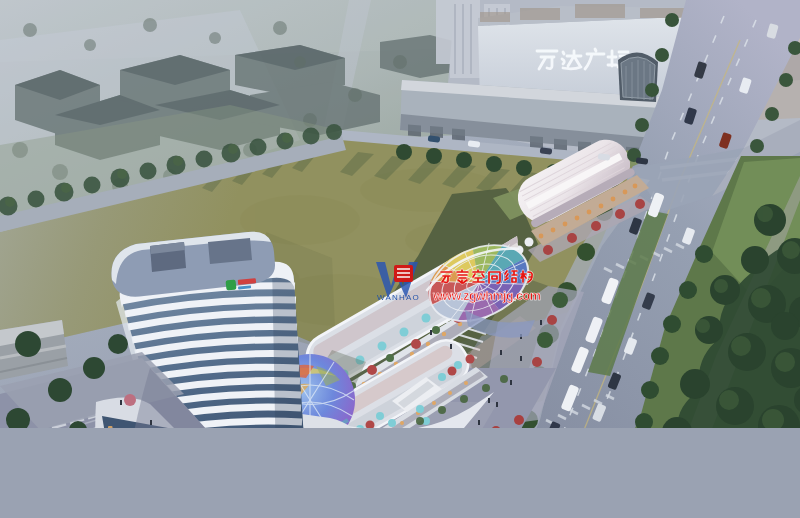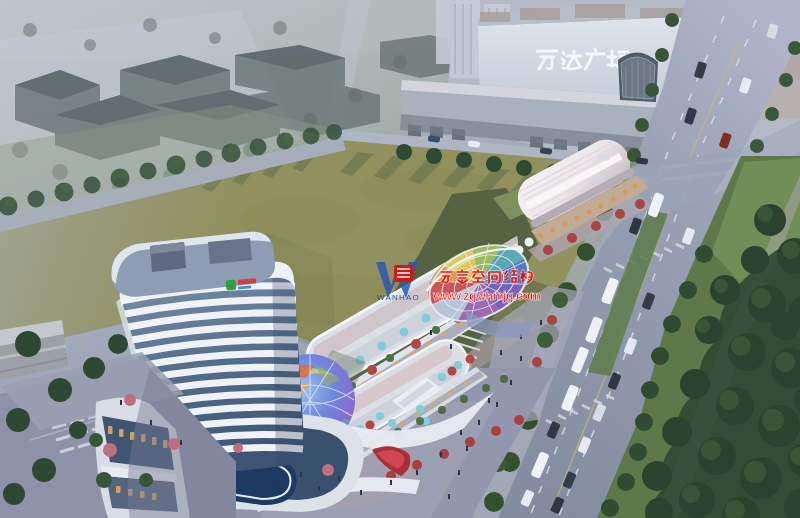--- a/index.html
+++ b/index.html
@@ -1,16 +1,16 @@
 <!DOCTYPE html>
 <html><head>
 <meta charset="utf-8">
 <style>
 html,body{margin:0;padding:0;background:#9aa2b2;}
-#scene{width:800px;height:518px;position:relative;overflow:hidden;font-family:"Liberation Sans",sans-serif;}
+#scene{width:800px;height:428px;position:relative;overflow:hidden;font-family:"Liberation Sans",sans-serif;}
 svg{position:absolute;left:0;top:0;}
 </style>
 </head>
 <body>
 <div id="scene">
 <svg width="800" height="518" viewBox="0 0 800 518">
 <defs>
 <linearGradient id="skyg" x1="0" y1="0" x2="0.55" y2="1">
 <stop offset="0" stop-color="#b4bbc9"></stop>
           <stop offset="0.5" stop-color="#a2abbb"></stop>

